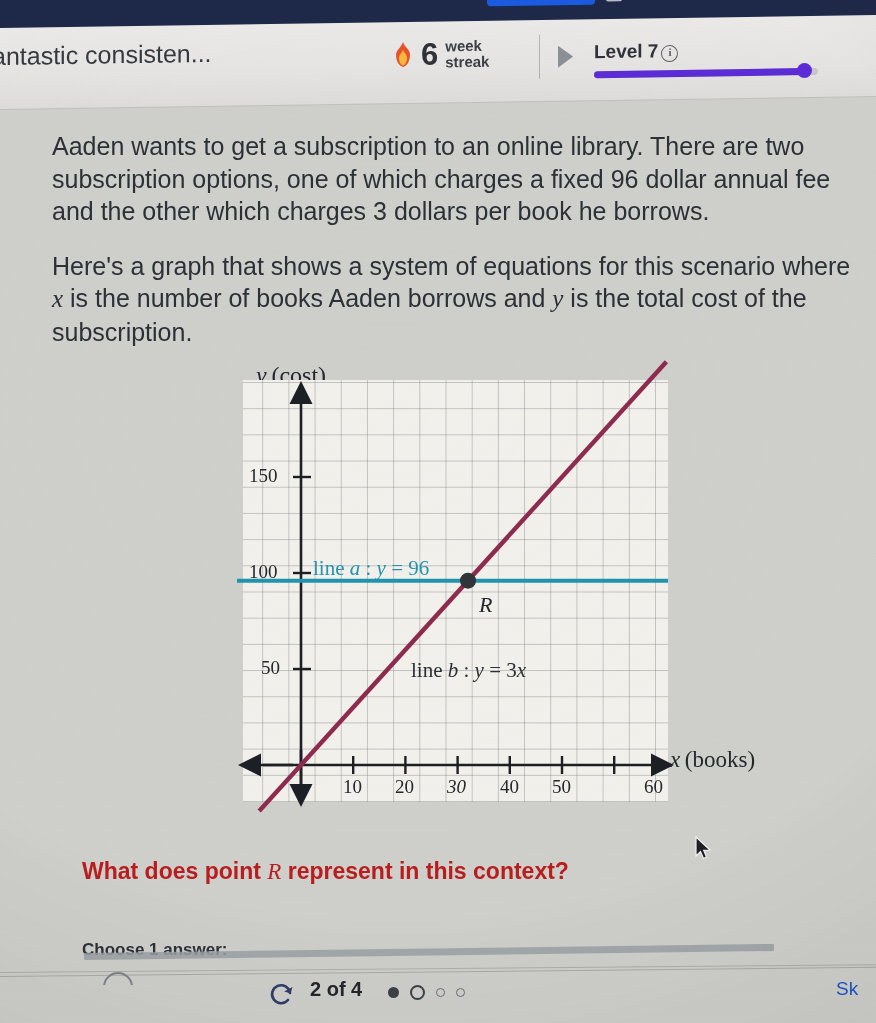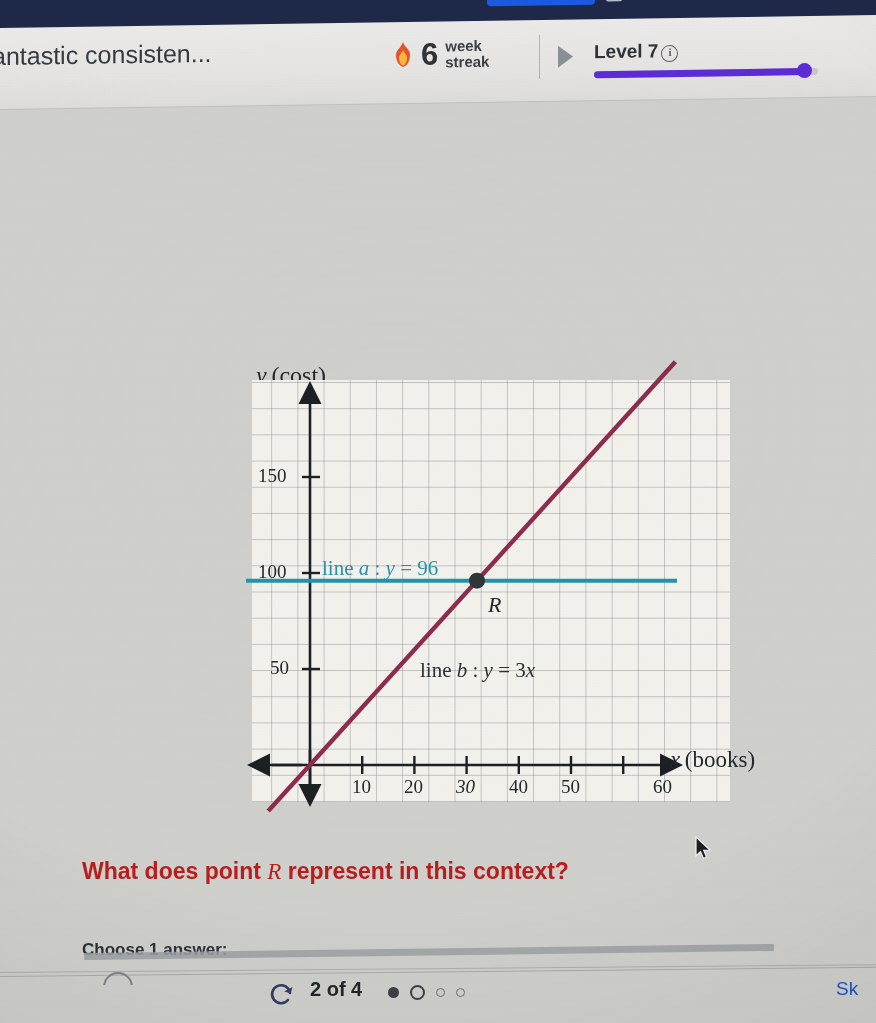--- a/index.html
+++ b/index.html
@@ -99,21 +99,21 @@
 
   
   .graphwrap{
     position:absolute;left:240px;top:252px;width:440px;height:470px;
   }
   .ylabel{
     position:absolute;left:16px;top:0px;font-family:"Liberation Serif", serif;font-size:24px;color:#23272c;text-decoration:underline;
   }
   .ylabel i{font-style:italic;}
   .plot{
-    position:absolute;left:12px;top:18px;width:478px;height:422px;
+    position:absolute;left:3px;top:18px;width:425px;height:422px;
     background:#f2f1ec;
     background-image:
       linear-gradient(to right, rgba(120,124,130,.40) 1px, transparent 1px),
       linear-gradient(to bottom, rgba(120,124,130,.40) 1px, transparent 1px);
     background-size:26.2px 26.2px;
     background-position:-7px 2px;
   }
   svg.axes{position:absolute;left:0;top:0;width:425px;height:422px;overflow:visible;}
   .tick-lbl{
     position:absolute;font-family:"Liberation Serif", serif;font-size:19px;color:#23272c;white-space:nowrap;
@@ -215,20 +215,22 @@
   <div class="lvl-track"></div>
   <div class="lvl-fill"></div>
   <div class="lvl-knob"></div>
 
   <div class="header-line"></div>
 </div>
 
 <div class="content">
 
   <div class="prompt">
+    <p>Aaden wants to get a subscription to an online library. There are two subscription options, one of which charges a fixed 96 dollar annual fee and the other which charges 3 dollars per book he borrows.</p>
+    <p><span>Here's a graph that shows a system of equations for this scenario where </span><span class="mathi">x</span><span> is the number of books Aaden borrows and </span><span class="mathi">y</span><span> is the total cost of the subscription.</span></p>
   </div>
 
   <div class="graphwrap">
 
     <div class="ylabel">
       <i>y</i> <span>(cost)</span>
     </div>
 
     <div class="plot">
       <svg class="axes" viewBox="0 0 425 422">

